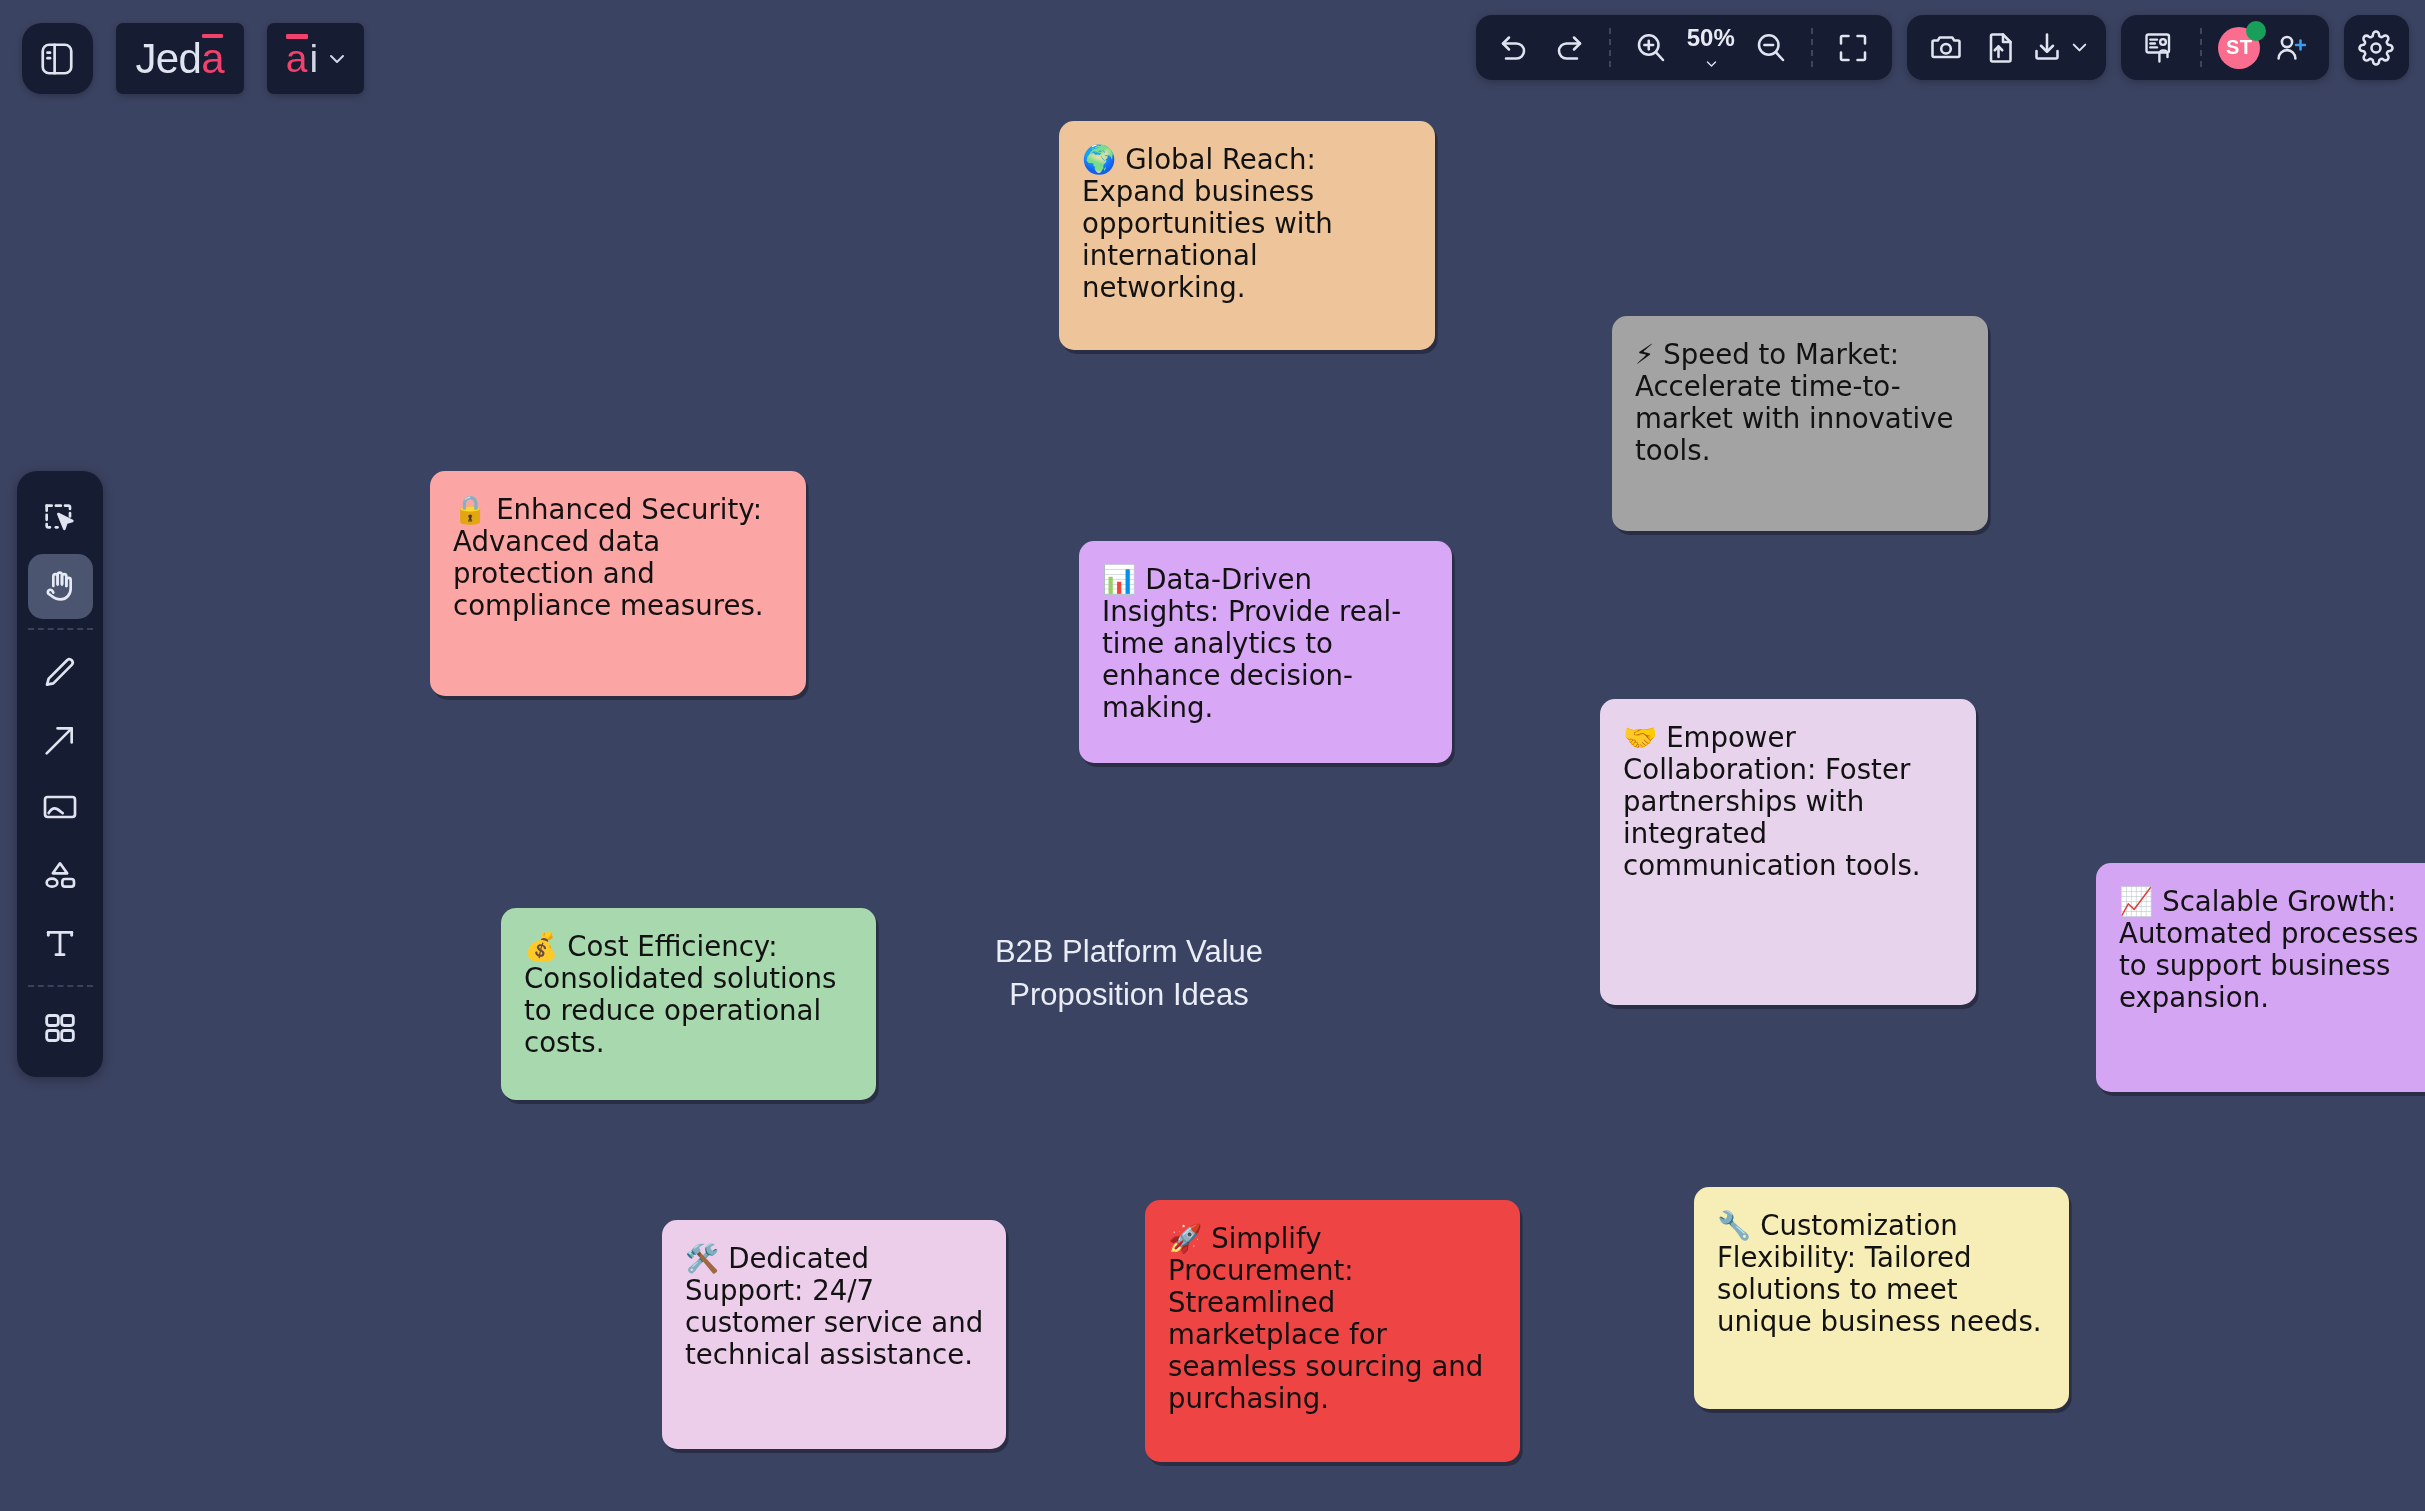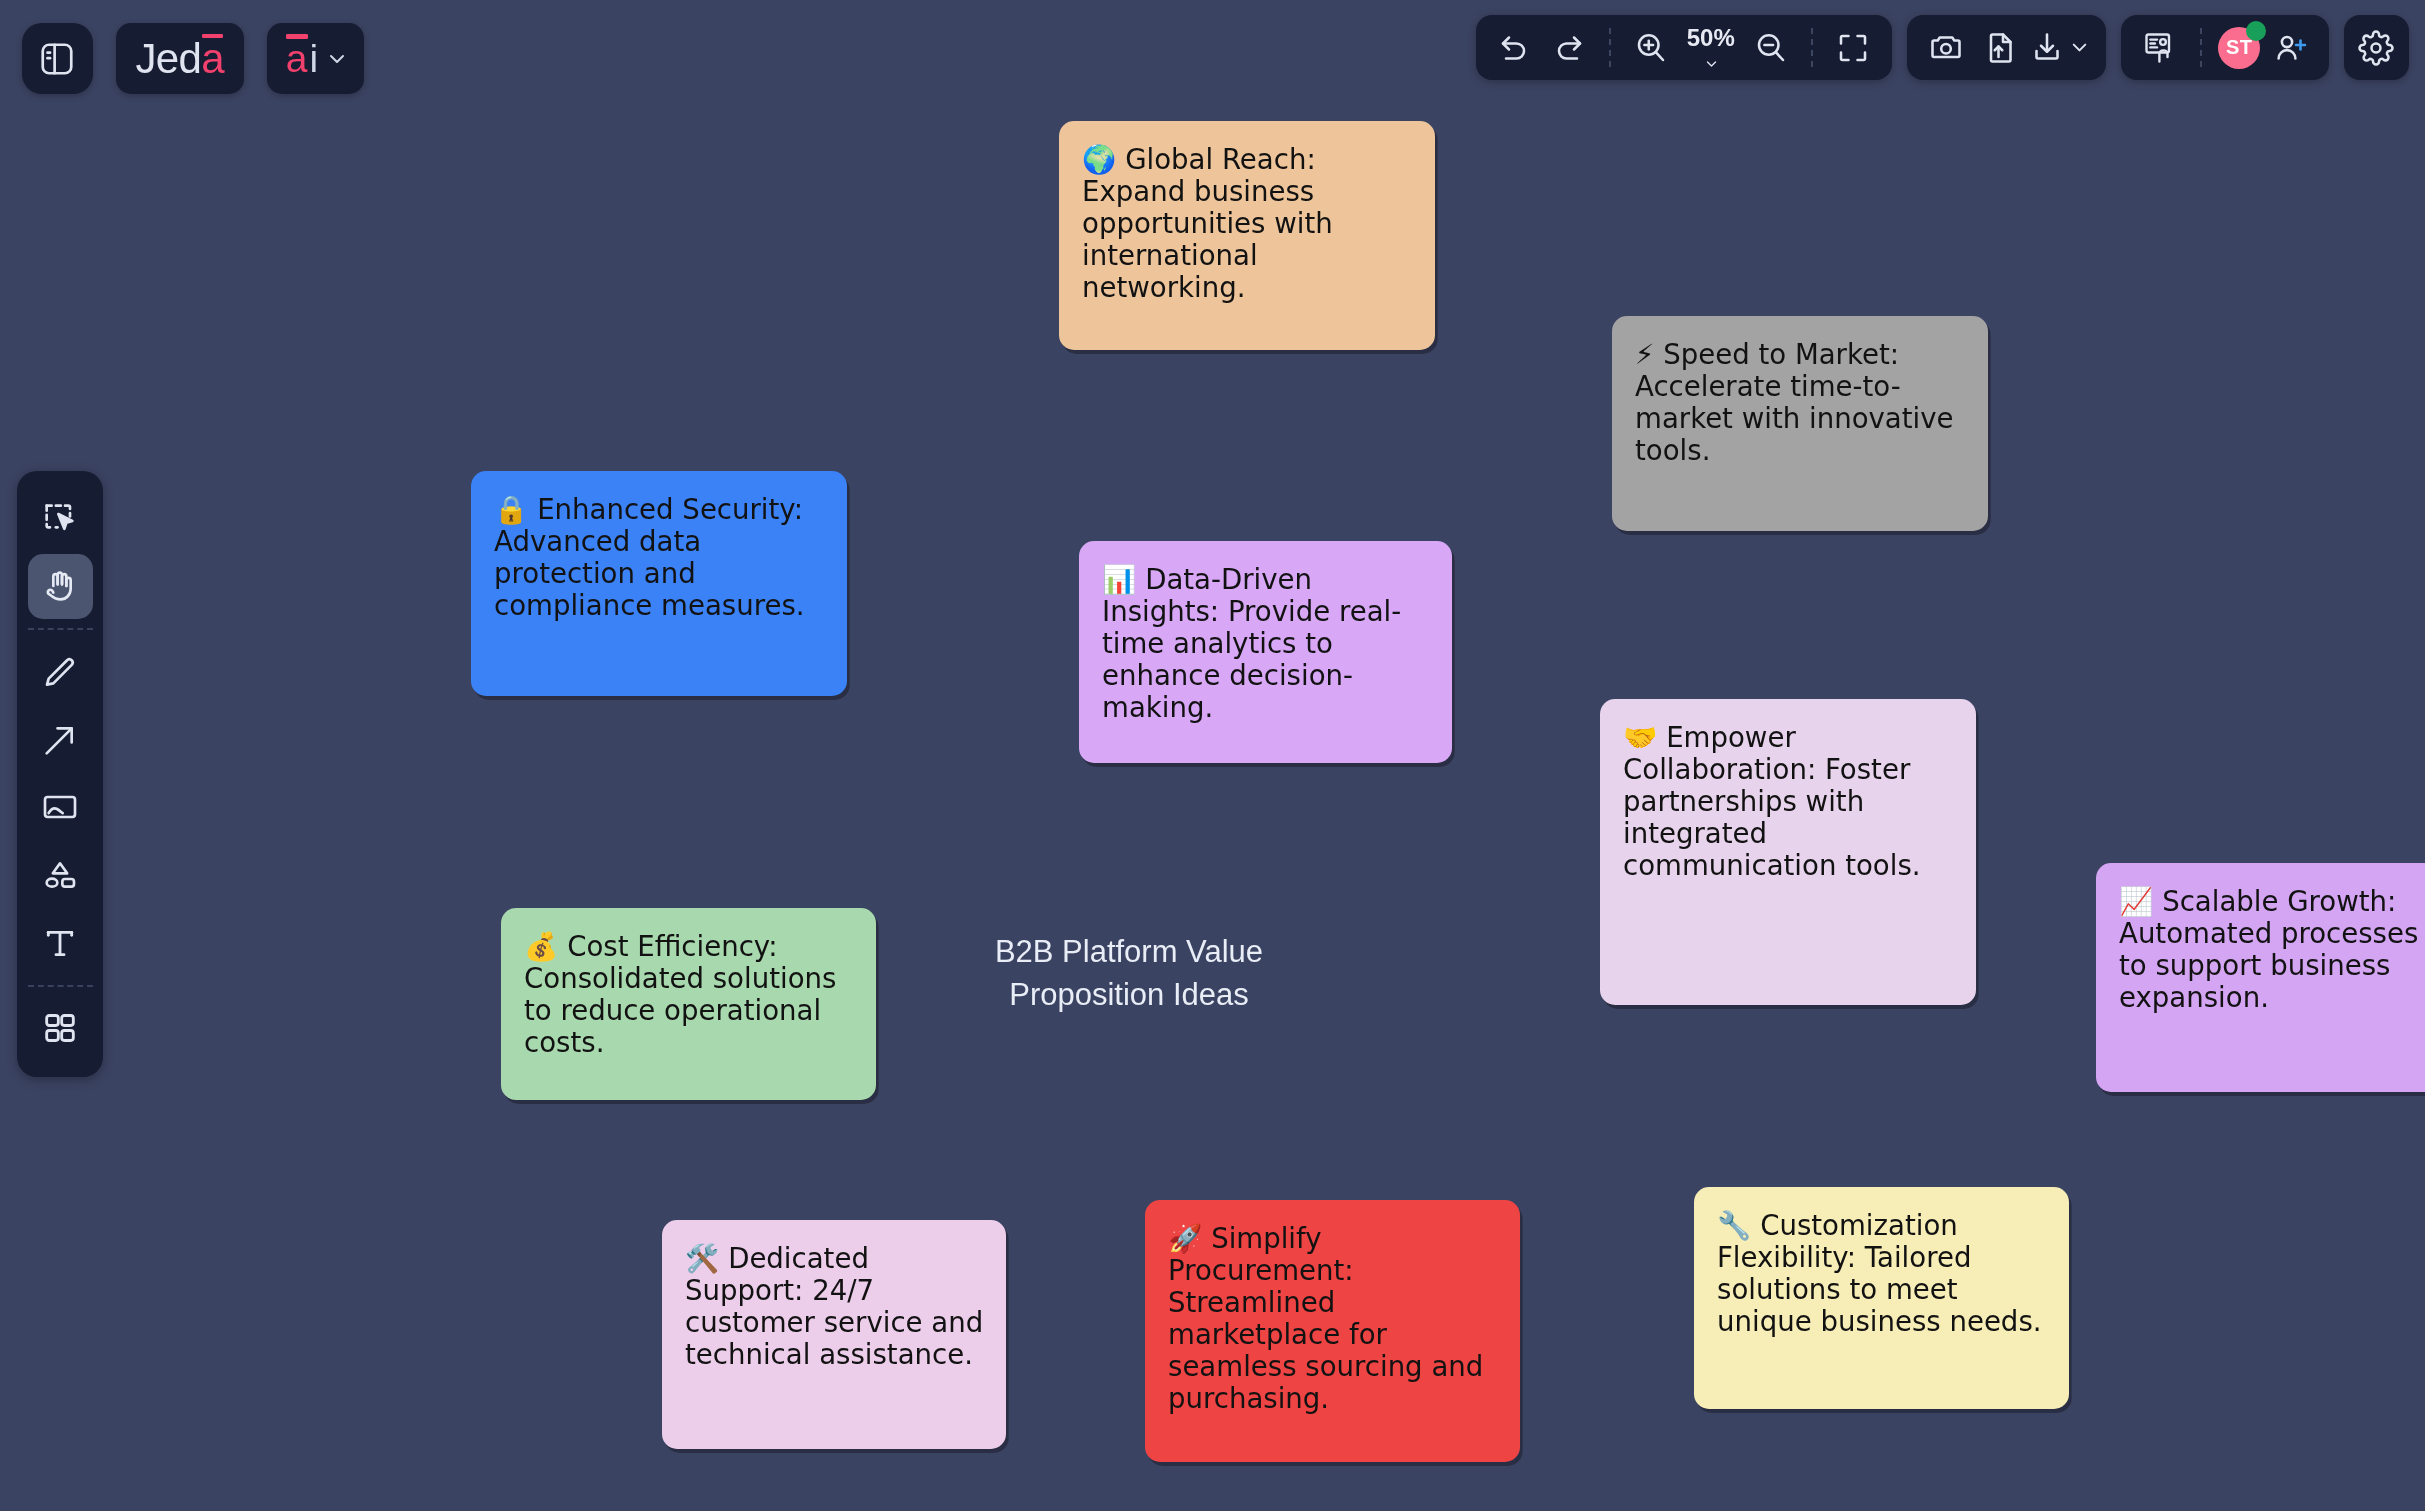--- a/index.html
+++ b/index.html
@@ -22,21 +22,21 @@
     position: absolute;
     top: 23px;
     left: 21.5px;
     display: flex;
     align-items: center;
     gap: 23px;
     z-index: 40;
   }
   .pill {
     background: #161c31;
-    border-radius: 15px;
+    border-radius: 7px;
     height: 71px;
     display: flex;
     align-items: center;
     justify-content: center;
     box-shadow: 0 2px 6.7px rgba(0,0,0,.25);
   }
   .pill.sq { width: 71px; border-radius: 20px; }
   .brand {
     padding: 0 20px;
     font-size: 42px;
@@ -410,21 +410,21 @@
     </div>
   </div>
 
   <div id="notes-layer">
       <div class="note" style="left: 1059px; top: 121px; width: 376px; height: 229px; background: rgb(238, 197, 155);">
         <span class="body">🌍 Global Reach: Expand business opportunities with international networking.</span>
       </div>
       <div class="note" style="left: 1612px; top: 316px; width: 376px; height: 215px; background: #a3a3a3;">
         <span class="body">⚡ Speed to Market: Accelerate time-to-market with innovative tools.</span>
       </div>
-      <div class="note" style="left: 471px; top: 471px; width: 376px; height: 225px; background: #3b82f6;">
+      <div class="note" style="left: 430px; top: 471px; width: 376px; height: 225px; background: #fca5a5;">
         <span class="body">🔒 Enhanced Security: Advanced data protection and compliance measures.</span>
       </div>
       <div class="note" style="left: 1079px; top: 541px; width: 373px; height: 222px; background: rgb(216, 168, 247);">
         <span class="body">📊 Data-Driven Insights: Provide real-time analytics to enhance decision-making.</span>
       </div>
       <div class="note" style="left: 1600px; top: 699px; width: 376px; height: 306px; background: rgb(231, 211, 236);">
         <span class="body">🤝 Empower Collaboration: Foster partnerships with integrated communication tools.</span>
       </div>
       <div class="note" style="left: 2096px; top: 863px; width: 376px; height: 229px; background: rgb(212, 165, 242);">
         <span class="body">📈 Scalable Growth: Automated processes to support business expansion.</span>

